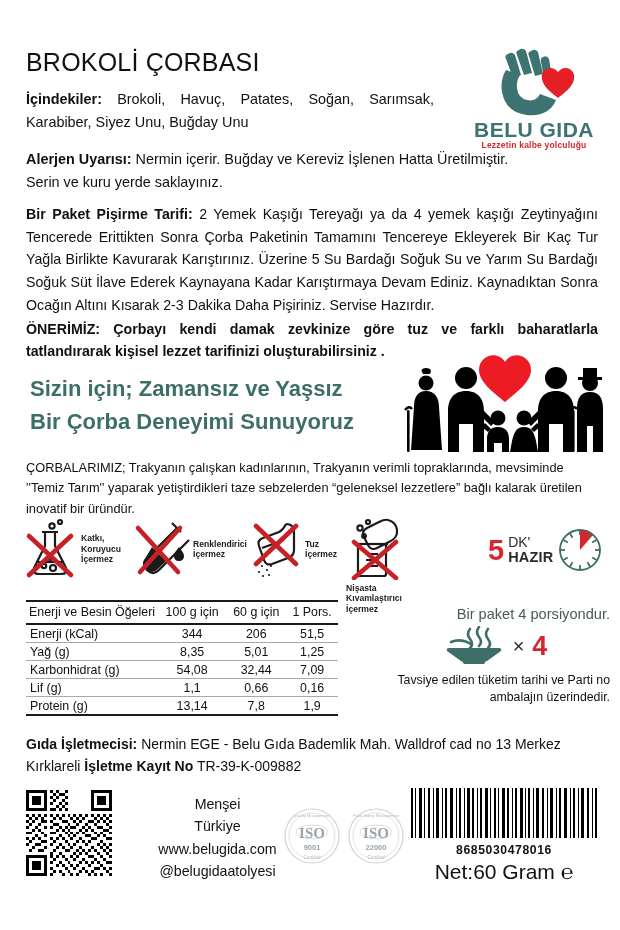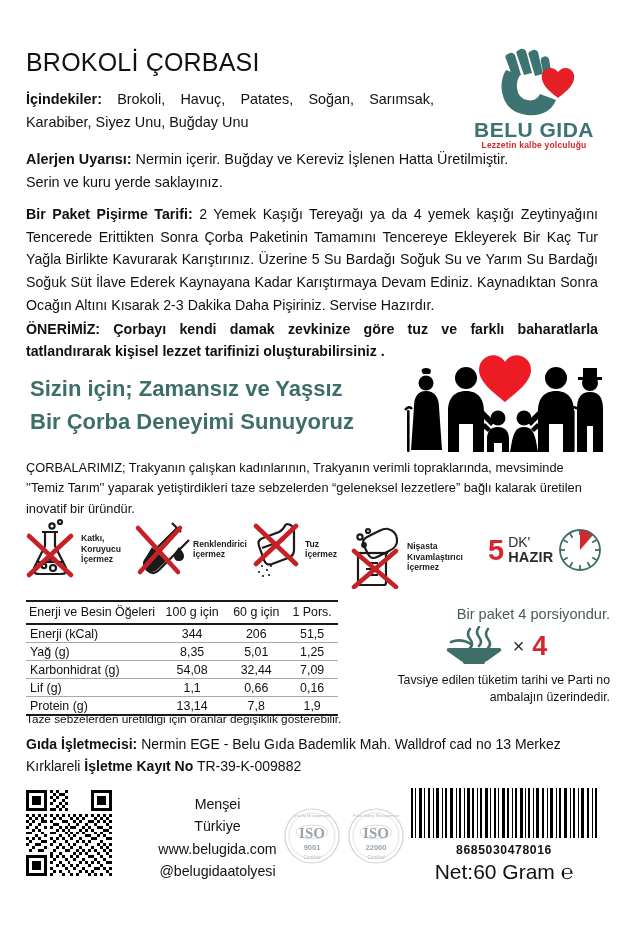--- a/index.html
+++ b/index.html
@@ -394,21 +394,21 @@
         </g>
         <g stroke="#c62127" stroke-width="4.6" stroke-linecap="round">
           <line x1="6" y1="8" x2="46" y2="46"></line>
             <line x1="46" y1="8" x2="6" y2="46"></line>
         </g>
       </svg>
       <div class="ff-label">Tuz
 İçermez</div>
     </div>
 
-    <div class="ff-item" style="left:322px; top:9px;">
+    <div class="ff-item" style="left:322px; top:0;flex-direction:column;">
       <svg width="60" height="64" viewBox="0 0 60 64">
         <g fill="none" stroke="#1a1a1a" stroke-width="2.2">
           <path d="M44 4 q8 2 9 10 q1 8 -8 12 l-12 6 q-6 3 -9 -3 l-4 -8 q-3 -6 3 -9 l12 -6 q6 -3 9 -2"></path>
           <rect x="14" y="28" width="28" height="32" rx="2"></rect>
           <path d="M12 28 h32"></path>
           <path d="M22 44 h12 M22 50 h12 M22 38 h12"></path>
           <circle cx="16" cy="12" r="2.6"></circle>
             <circle cx="24" cy="6" r="2"></circle>
             <circle cx="20" cy="20" r="1.8"></circle>
         </g>
@@ -488,21 +488,20 @@
         <td class="val">0,16</td>
       </tr>
       <tr>
         <td class="lbl">Protein (g)</td>
         <td class="val">13,14</td>
         <td class="val">7,8</td>
         <td class="val">1,9</td>
       </tr>
     </tbody>
   </table>
-  <div class="nutri-note">Taze sebzelerden üretildiği için oranlar değişiklik gösterebilir.</div>
 
   <div class="portions">
     <div class="portions-title">Bir paket 4 porsiyondur.</div>
     <div class="portions-row">
       <svg width="62" height="40" viewBox="0 0 62 40">
         <g fill="none" stroke="#3d6e68" stroke-width="2.6" stroke-linecap="round">
           <path d="M27 3 q-4 5 0 10 q4 5 0 9"></path>
           <path d="M36 1 q-4 5 0 10 q4 5 0 9"></path>
           <path d="M45 3 q-4 5 0 10 q4 5 0 9"></path>
         </g>

